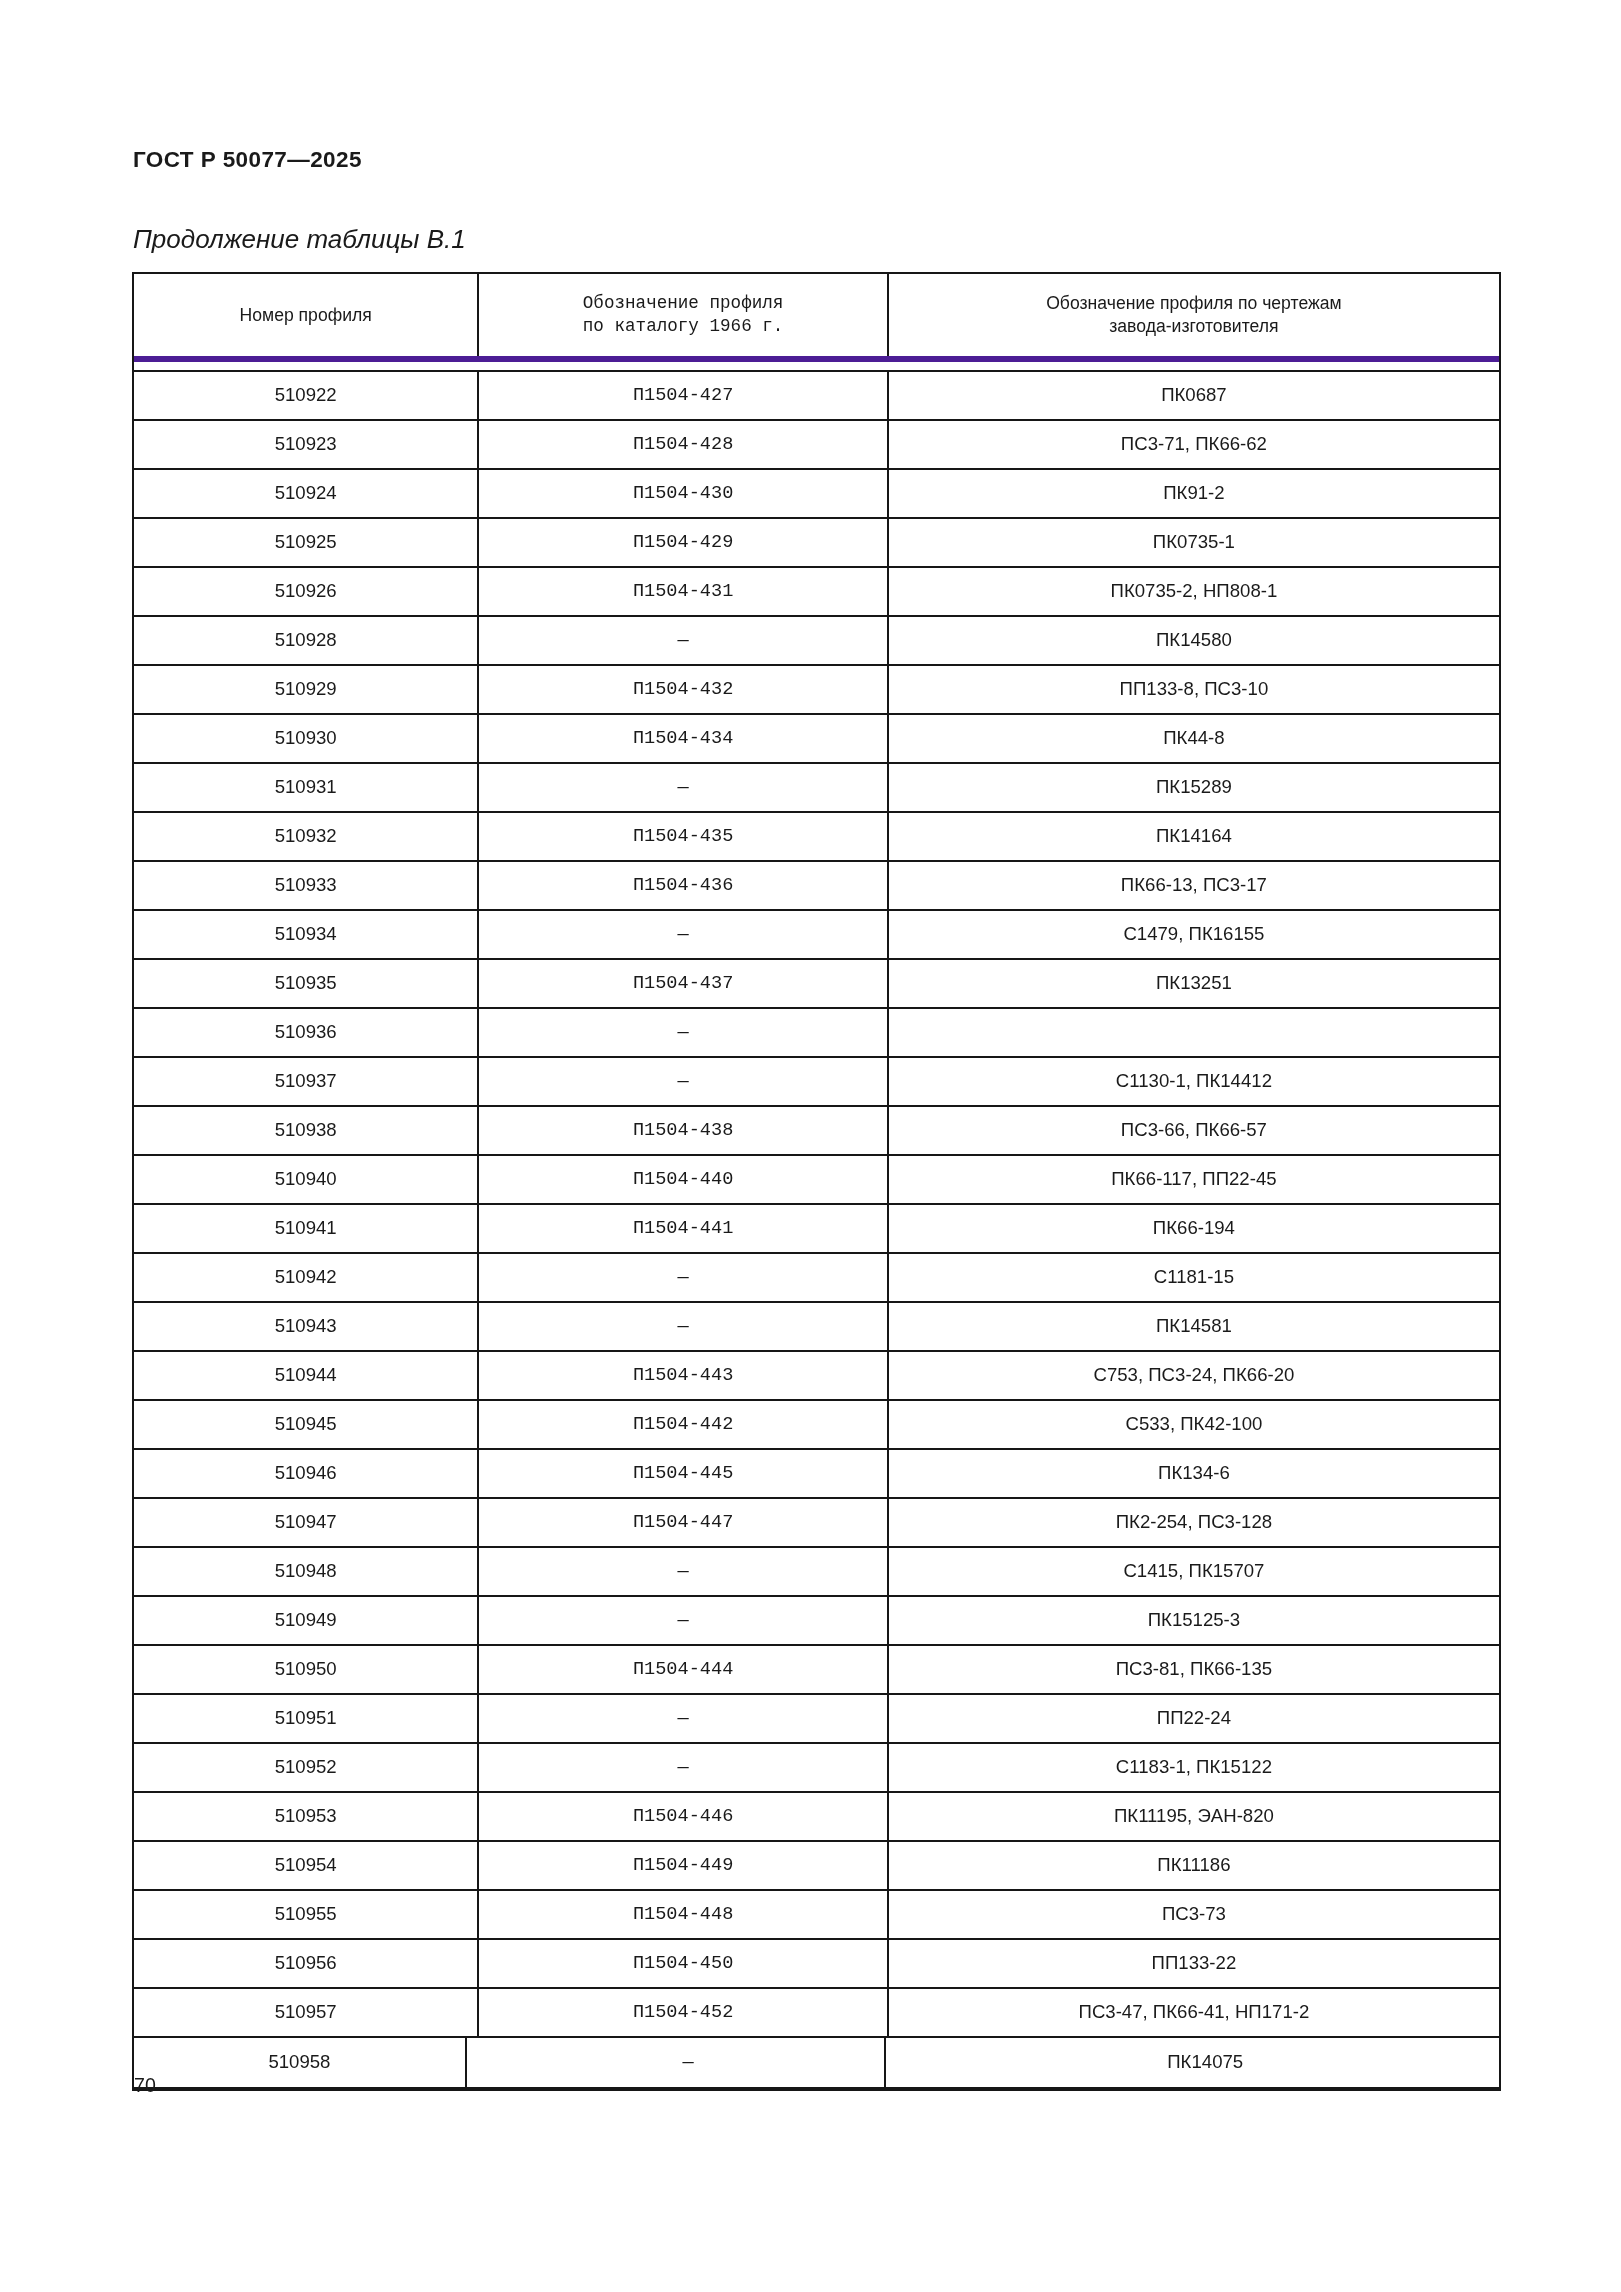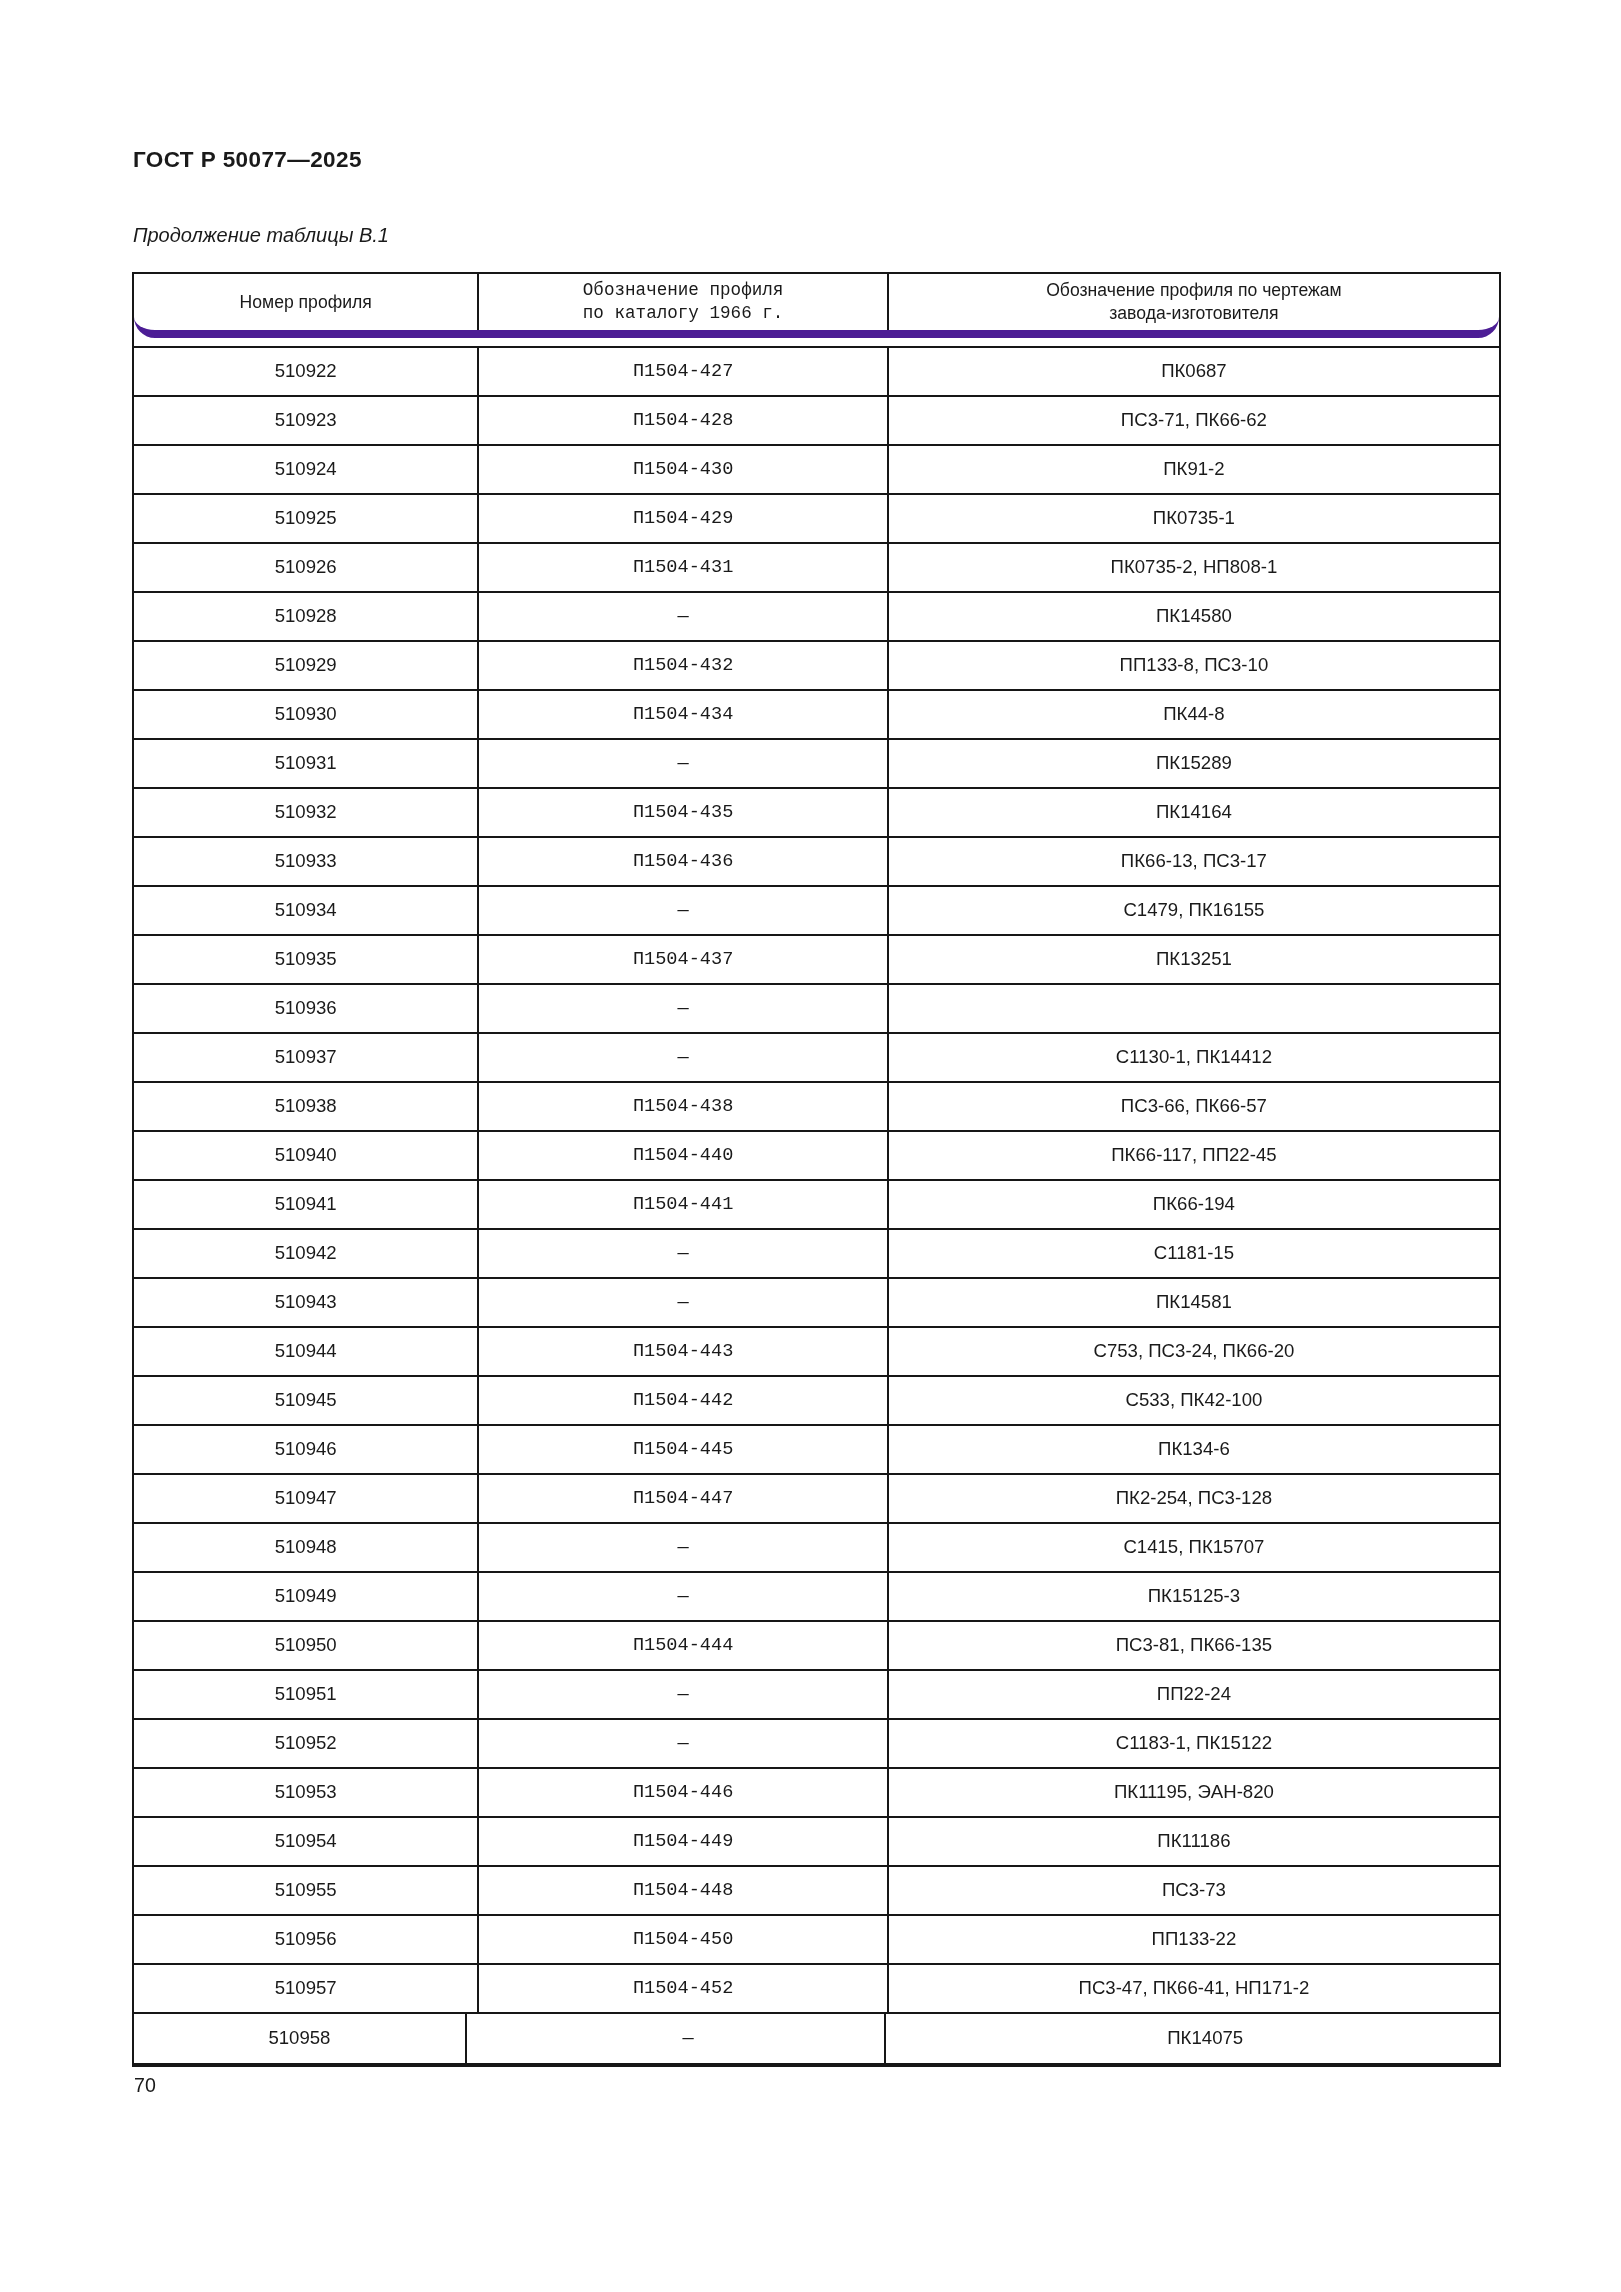--- a/index.html
+++ b/index.html
@@ -19,38 +19,37 @@
     left: 133px;
     top: 147px;
     font-size: 22.5px;
     font-weight: bold;
     letter-spacing: 0.4px;
   }
   .table-caption {
     position: absolute;
     left: 133px;
     top: 224px;
-    font-size: 20px;
+    font-size: 26px;
     font-style: italic;
   }
   .gtable, .gtable * { box-sizing: border-box; }
   .gtable {
     position: absolute;
     left: 132px;
     top: 272px;
     width: 1369px;
     border: 2px solid #161616;
     border-bottom-width: 4.9px;
     background: #ffffff;
   }
   .thead {
     display: flex;
-    height: 64px;
-    border-bottom: 8px solid #4c1d95;
-    border-radius: 21px;
+    height: 88px;
+    border-bottom: 6px solid #4c1d95;
   }
   .th {
     display: flex;
     align-items: center;
     justify-content: center;
     text-align: center;
     font-size: 17.6px;
     line-height: 1.3;
     white-space: pre-line;
     padding: 2px 5.9px;

